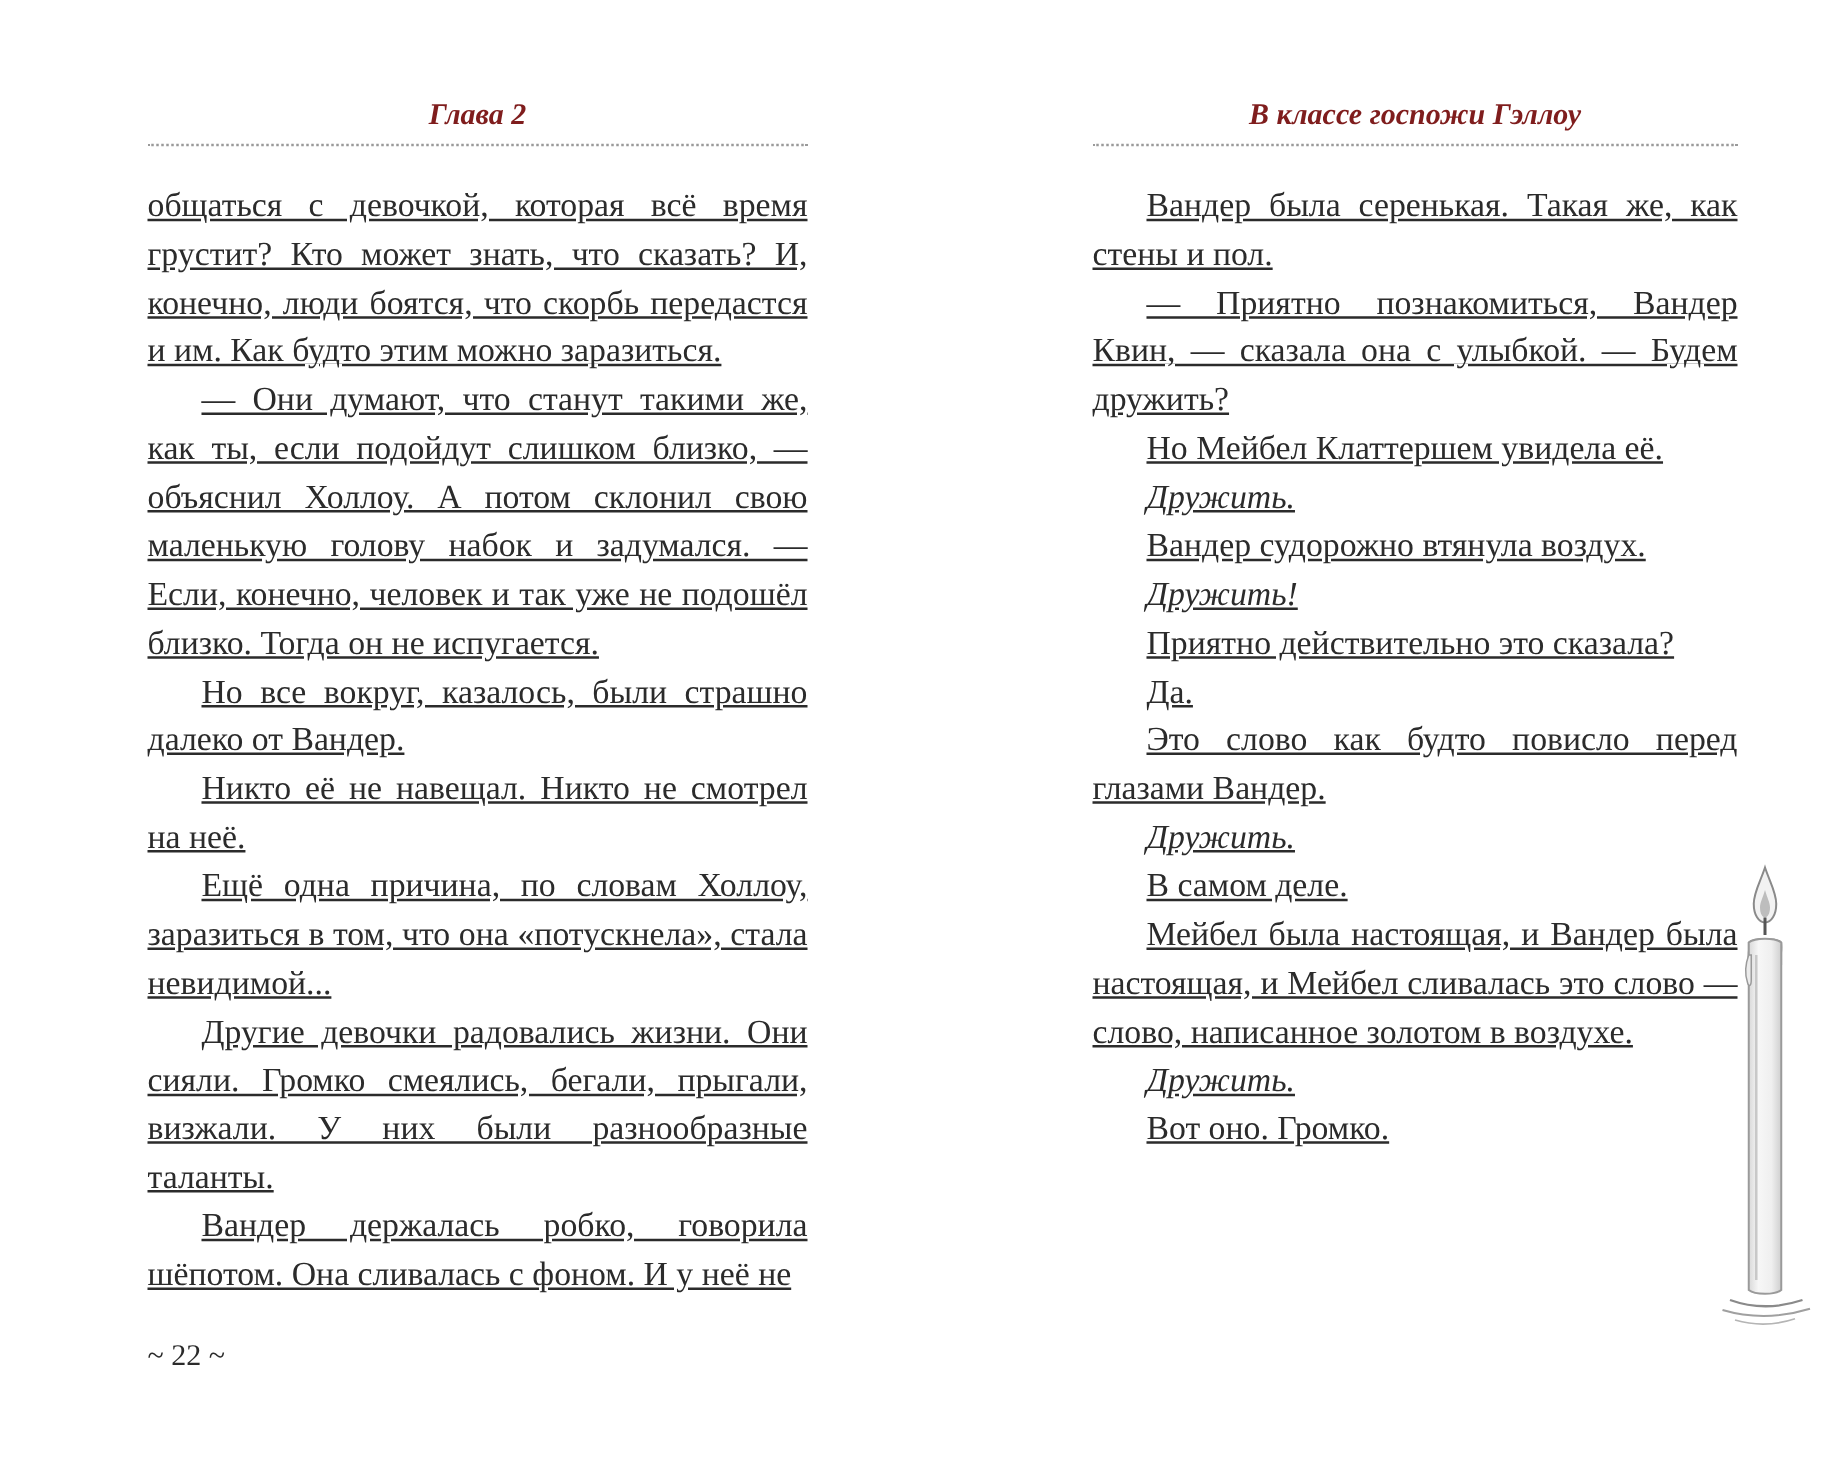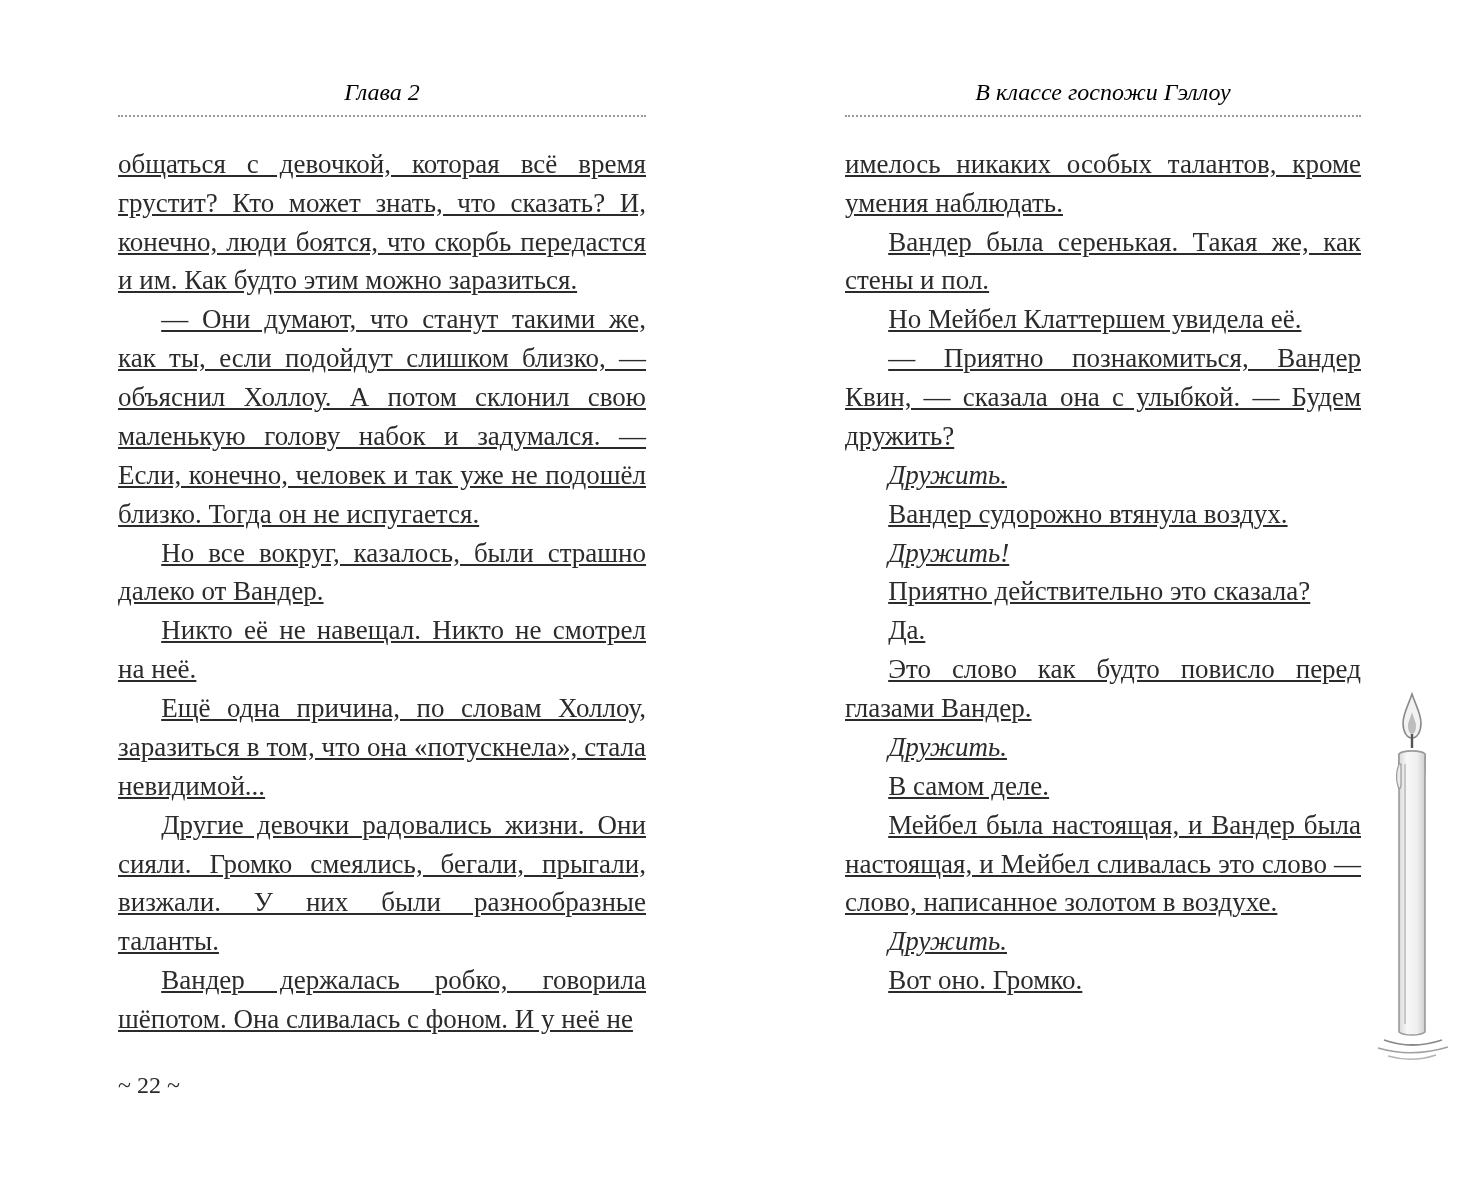--- a/index.html
+++ b/index.html
@@ -14,28 +14,29 @@
     background: #ffffff;
     font-family: "Liberation Serif", serif;
     color: #2b2b2b;
     overflow: hidden;
   }
   .column {
     position: absolute;
     top: 78px;
   }
   .column.left  { left: 118px; width: 528px; }
-  .column.right { left: 845px; width: 516px; }
+  .column.right { left: 874px; width: 516px; }
   .running-head {
     text-align: center;
     font-style: italic;
     font-size: 24px;
     line-height: 1.2;
-    color: #000000;
+    color: #7f1d1d;
     margin: 0 0 8px 0;
+    font-weight: bold;
   }
   .head-rule {
     border-bottom: 2px dotted #9a9a9a;
     height: 0;
     margin-bottom: 28px;
   }
   .body-text p {
     margin: 0;
     font-size: 27px;
     line-height: 1.44;
@@ -78,24 +79,23 @@
       <p class="indent">Ещё одна причина, по словам Холлоу, заразиться в том, что она «потускнела», стала невидимой...</p>
       <p class="indent">Другие девочки радовались жизни. Они сияли. Громко смеялись, бегали, прыгали, визжали. У них были разнообразные таланты.</p>
       <p class="indent">Вандер держалась робко, говорила шёпотом. Она сливалась с фоном. И у неё не</p>
     </div>
   </div>
 
   <div class="column right">
     <div class="running-head">В классе госпожи Гэллоу</div>
     <div class="head-rule"></div>
     <div class="body-text">
-      <p>имелось никаких особых талантов, кроме умения наблюдать.</p>
       <p class="indent">Вандер была серенькая. Такая же, как стены и пол.</p>
+      <p class="indent">— Приятно познакомиться, Вандер Квин, — сказала она с улыбкой. — Будем дружить?</p>
       <p class="indent">Но Мейбел Клаттершем увидела её.</p>
-      <p class="indent">— Приятно познакомиться, Вандер Квин, — сказала она с улыбкой. — Будем дружить?</p>
       <p class="indent italic">Дружить.</p>
       <p class="indent">Вандер судорожно втянула воздух.</p>
       <p class="indent italic">Дружить!</p>
       <p class="indent">Приятно действительно это сказала?</p>
       <p class="indent">Да.</p>
       <p class="indent">Это слово как будто повисло перед глазами Вандер.</p>
       <p class="indent italic">Дружить.</p>
       <p class="indent">В самом деле.</p>
       <p class="indent">Мейбел была настоящая, и Вандер была настоящая, и Мейбел сливалась это слово — слово, написанное золотом в воздухе.</p>
       <p class="indent italic">Дружить.</p>

